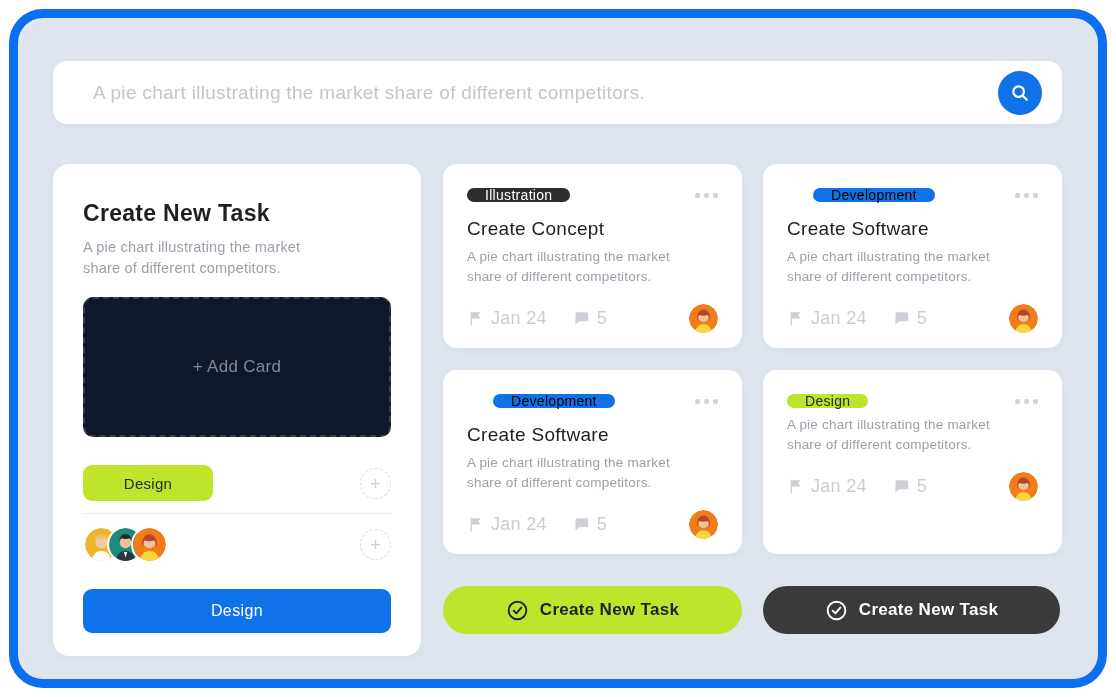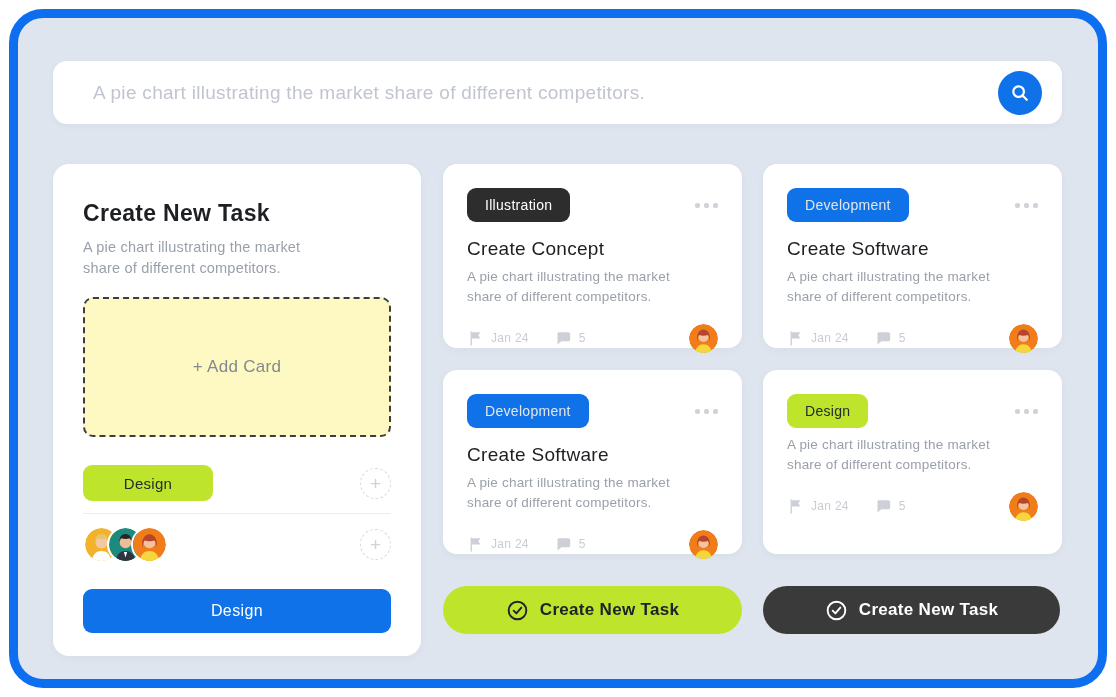--- a/index.html
+++ b/index.html
@@ -31,21 +31,21 @@
   
   .panel {
     position:absolute; left:53px; top:164px; width:368px; height:492px;
     background:#ffffff; border-radius:16px; padding:30px;
     box-shadow:0 2px 8px rgba(30,50,90,.04);
   }
   .panel-title { font-size:23px; font-weight:700; color:#1d1f23; letter-spacing:.3px; margin-top:6px; }
   .panel-desc  { font-size:14.5px; color:#9aa0aa; line-height:1.45; margin-top:10px; width:240px; letter-spacing:.2px; }
   .add-card {
     margin-top:18px; height:140px; border:2px dashed #3a3d42; border-radius:10px;
-    display:flex; align-items:center; justify-content:center; cursor:pointer; background:#fef9c3;
+    display:flex; align-items:center; justify-content:center; cursor:pointer; background:#0f172a;
   }
   .add-card span { font-size:17px; color:#83888f; letter-spacing:.3px; }
   .panel-row { display:flex; align-items:center; justify-content:space-between; margin-top:28px; }
   .panel-row.second { margin-top:0; padding-top:12px; }
   .rule { border:none; border-top:1px solid #ededf1; margin-top:12px; }
   .tag-big {
     width:130px; height:36px; border-radius:9px; background:#bfe42c; border:none;
     font-size:15px; color:#272b2f; letter-spacing:.3px; cursor:pointer;
     display:flex; align-items:center; justify-content:center; font-family:"Liberation Sans",sans-serif;
   }
@@ -67,33 +67,33 @@
   .card {
     position:absolute; width:299px; height:184px; background:#ffffff; border-radius:14px;
     padding:24px; box-shadow:0 2px 8px rgba(30,50,90,.04);
   }
   .card.c0 { left:443px; top:164px; }
   .card.c1 { left:763px; top:164px; }
   .card.c2 { left:443px; top:370px; }
   .card.c3 { left:763px; top:370px; }
   .card-head { display:flex; align-items:center; justify-content:space-between; }
   .tag {
-    height:34px; padding:0 18px; border-radius:9px; border:none; font-size:14px;
+    height:14px; padding:0 18px; border-radius:9px; border:none; font-size:14px;
     display:flex; align-items:center; justify-content:center; cursor:pointer;
     letter-spacing:.3px; font-family:"Liberation Sans",sans-serif;
   }
   .tag-dark { background:#2e2d2d; color:#ffffff; }
-  .tag-blue { background:#0f72e9; color:#e5e5e5; }
+  .tag-blue { background:#0f72e9; color:#000000;margin-left:26px; }
   .tag-lime { background:#bfe42c; color:#272b2f; }
   .dots { display:flex; gap:4px; cursor:pointer; padding:4px 0; }
   .dots i { width:5px; height:5px; border-radius:2px; background:#cfd3d8; display:block; }
   .card-title { font-size:19px; font-weight:400; color:#1d1f23; letter-spacing:.3px; margin-top:16px; }
   .card-desc  { font-size:13.5px; color:#9aa0aa; line-height:1.5; margin-top:7px; width:205px; letter-spacing:.2px; }
   .card-foot { display:flex; align-items:center; margin-top:16px; }
-  .meta { display:flex; align-items:center; gap:7px; color:#c9cdd3; font-size:12px; letter-spacing:.3px;text-align:center; }
+  .meta { display:flex; align-items:center; gap:7px; color:#c9cdd3; font-size:18px; letter-spacing:.3px;text-align:center; }
   .meta + .meta { margin-left:26px; }
   .avatar-sm { width:29px; height:29px; border-radius:50%; margin-left:auto; }
 
   
   .action-btn {
     position:absolute; top:586px; height:48px; border:none; border-radius:24px;
     display:flex; align-items:center; justify-content:center; gap:11px;
     font-size:17px; font-weight:700; letter-spacing:.3px; cursor:pointer;
     font-family:"Liberation Sans",sans-serif;
   }

